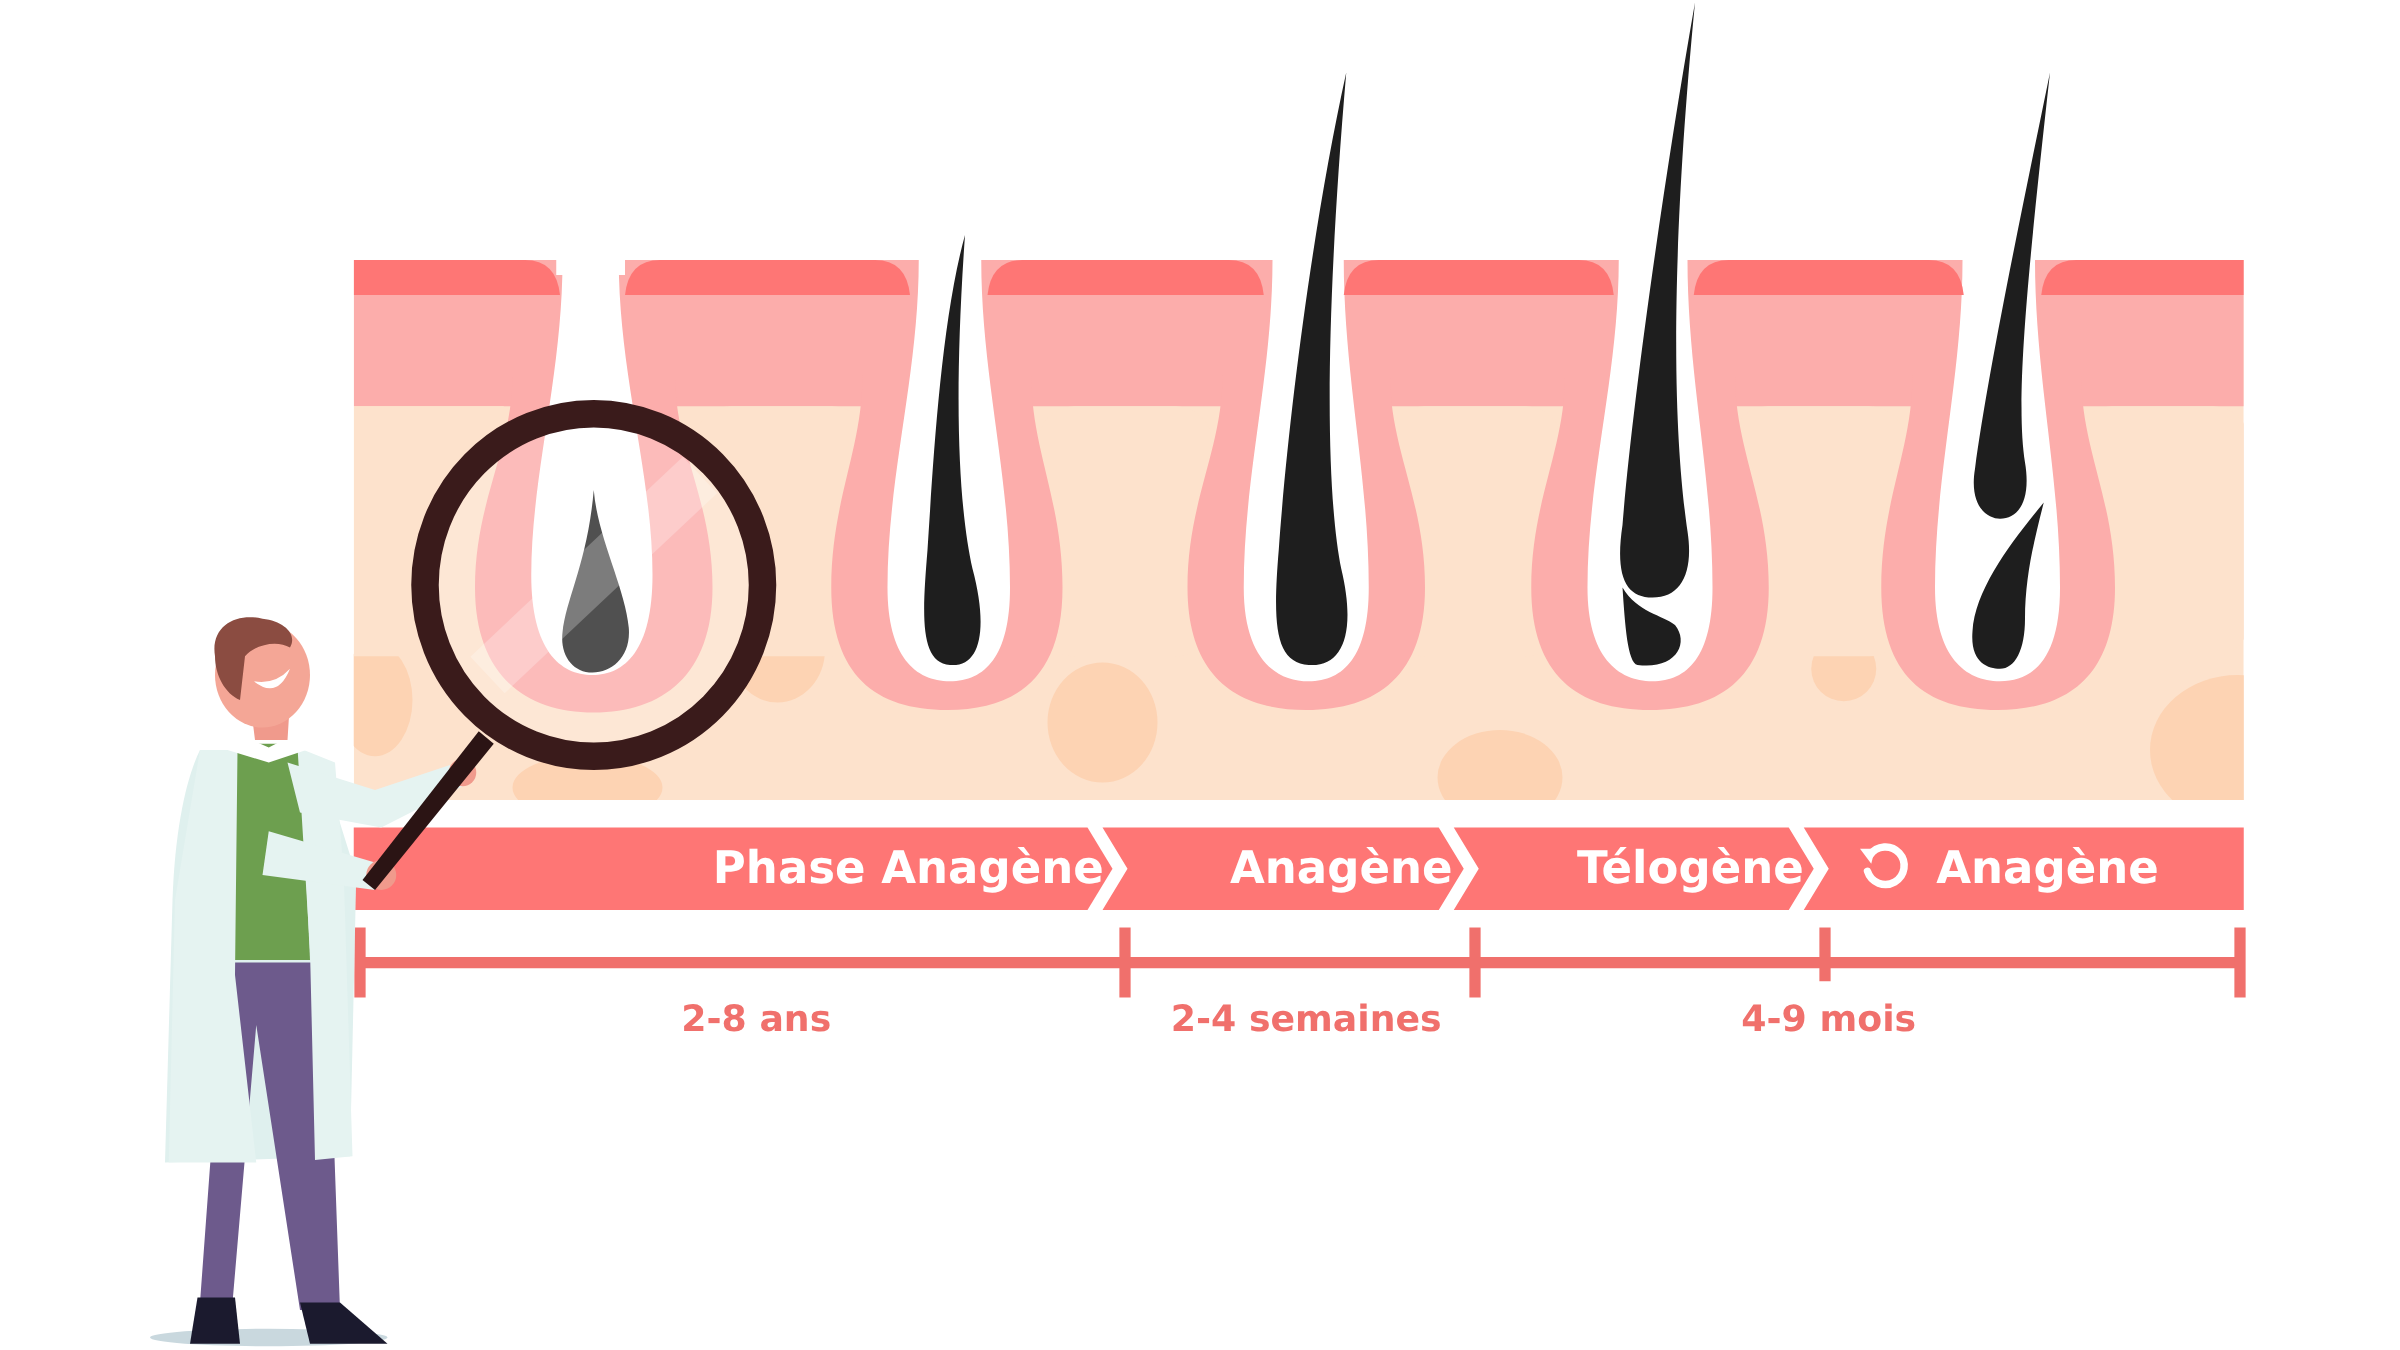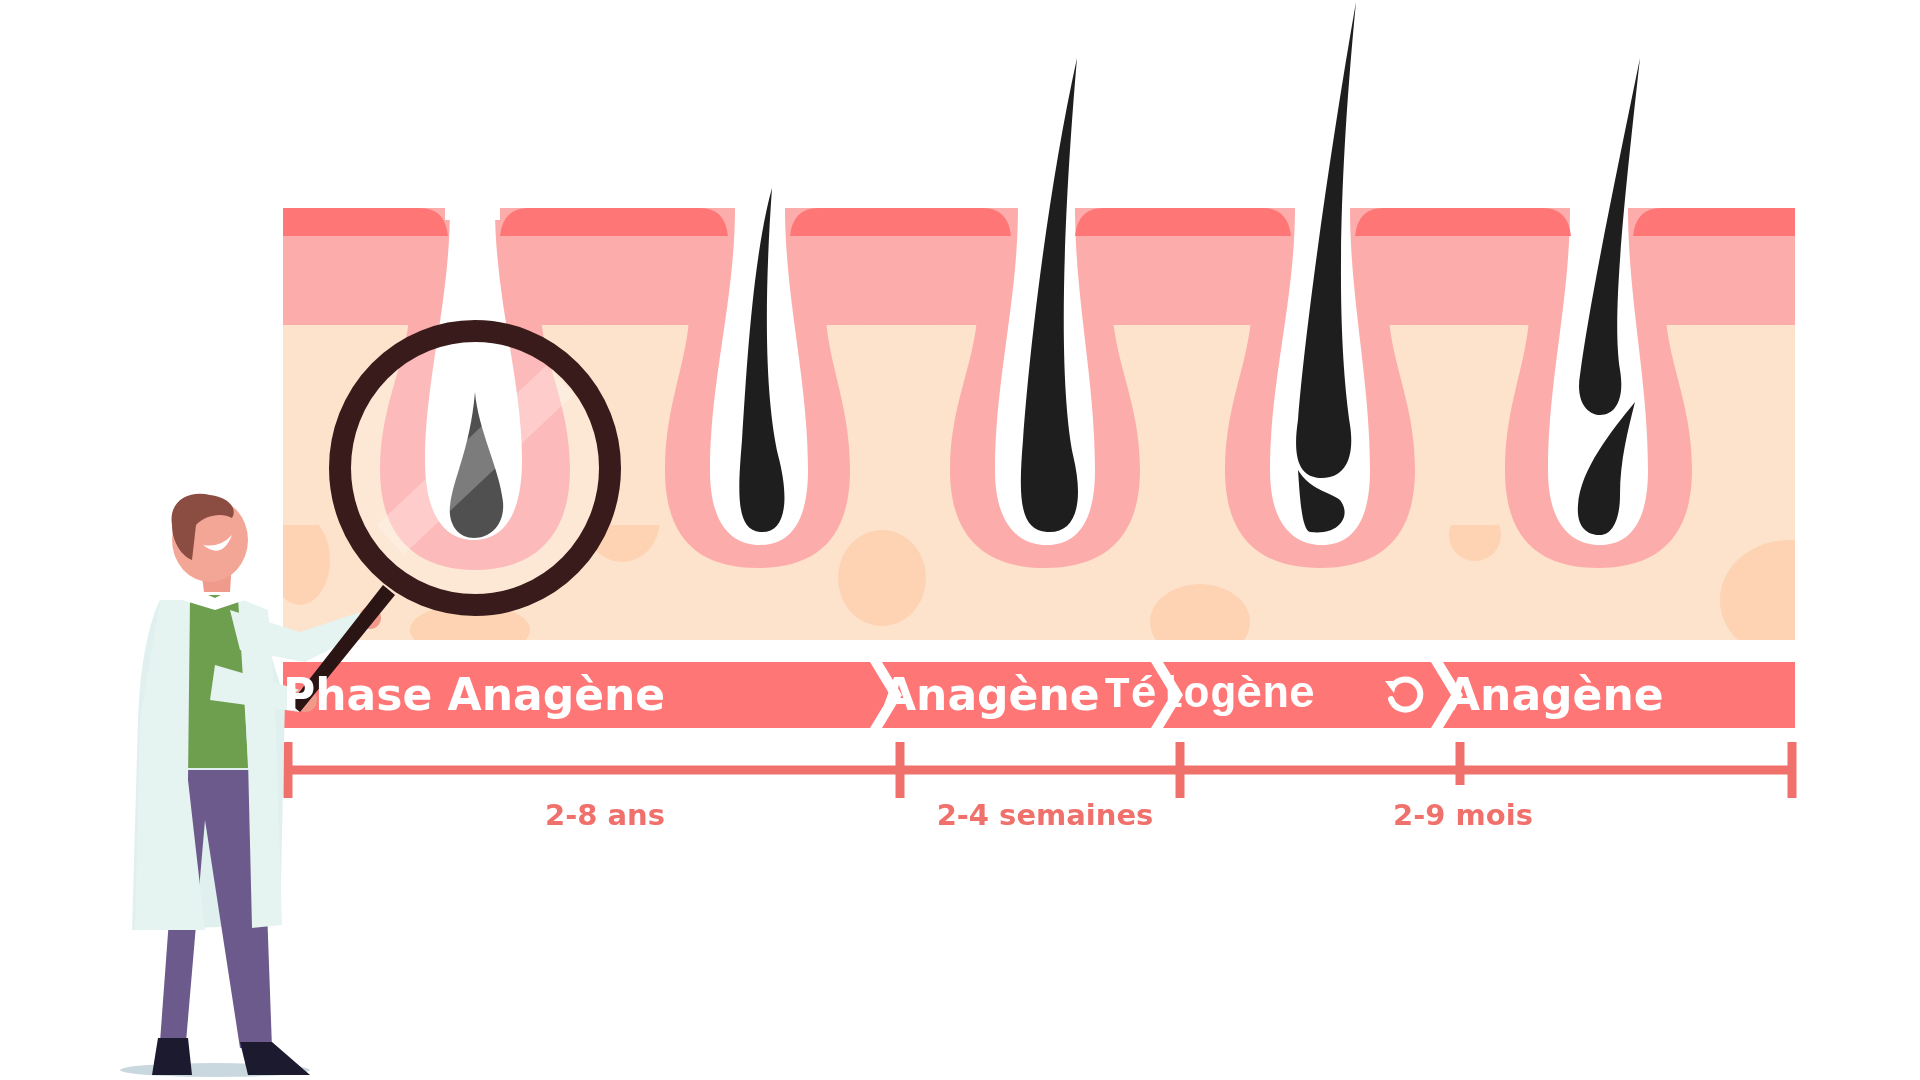--- a/index.html
+++ b/index.html
@@ -1,18 +1,18 @@
 <!DOCTYPE html>
 <html><head>
 <meta charset="utf-8">
 <style>
   html,body{margin:0;padding:0;background:#ffffff;}
   body{width:1920px;height:1080px;position:relative;overflow:hidden;font-family:"DejaVu Sans","Liberation Sans",sans-serif;}
   #art{position:absolute;left:0;top:0;width:1920px;height:1080px;}
-  .phase-label{position:absolute;top:662px;height:66px;line-height:66px;color:#ffffff;font-weight:bold;font-size:44px;text-align:left;white-space:nowrap;}
+  .phase-label{position:absolute;top:662px;height:66px;line-height:66px;color:#ffffff;font-weight:bold;font-size:36px;text-align:right;white-space:nowrap;}
   .dur-label{position:absolute;top:792px;height:46px;line-height:46px;color:#f0706c;font-weight:bold;font-size:29px;text-align:center;white-space:nowrap;}
   .phase-label .cycle-icon{display:inline-block;vertical-align:middle;width:44px;height:44px;margin-right:20px;margin-top:-6px;}
 </style>
 </head>
 <body>
 
 <svg id="art" viewBox="0 0 1920 1080" xmlns="http://www.w3.org/2000/svg">
   <defs>
     <clipPath id="skinClip">
         <rect x="283" y="208" width="1512" height="432"></rect>
@@ -149,25 +149,25 @@
     <ellipse cx="475" cy="468" rx="135" ry="137" fill="none" stroke="#3a1b1b" stroke-width="22"></ellipse>
   </g>
 </svg>
 
 <div class="phase-label" style="left:283px;width:600px;">
   <span>Phase Anagène</span>
 </div>
 <div class="phase-label" style="left:882px;width:280px;">
   <span>Anagène</span>
 </div>
-<div class="phase-label" style="left:1104px;width:280px;font-family:Liberation Mono, monospace;">
+<div class="phase-label" style="left:1163px;width:280px;">
   <span>Télogène</span>
 </div>
 <div class="phase-label" style="left:1382px;width:345px;">
   <svg class="cycle-icon" viewBox="0 0 44 44">
     <path d="M11 13 A15 15 0 1 1 9 26" fill="none" stroke="#ffffff" stroke-width="6" stroke-linecap="round"></path>
     <path d="M3 8 L15 8 L12 20 Z" fill="#ffffff"></path>
   </svg><span>Anagène</span>
 </div>
 
 <div class="dur-label" style="left:455px;width:300px;">2-8 ans</div>
 <div class="dur-label" style="left:895px;width:300px;">2-4 semaines</div>
-<div class="dur-label" style="left:1313px;width:300px;">2-9 mois</div>
+<div class="dur-label" style="left:1313px;width:300px;">4-9 mois</div>
 
 </body></html>

